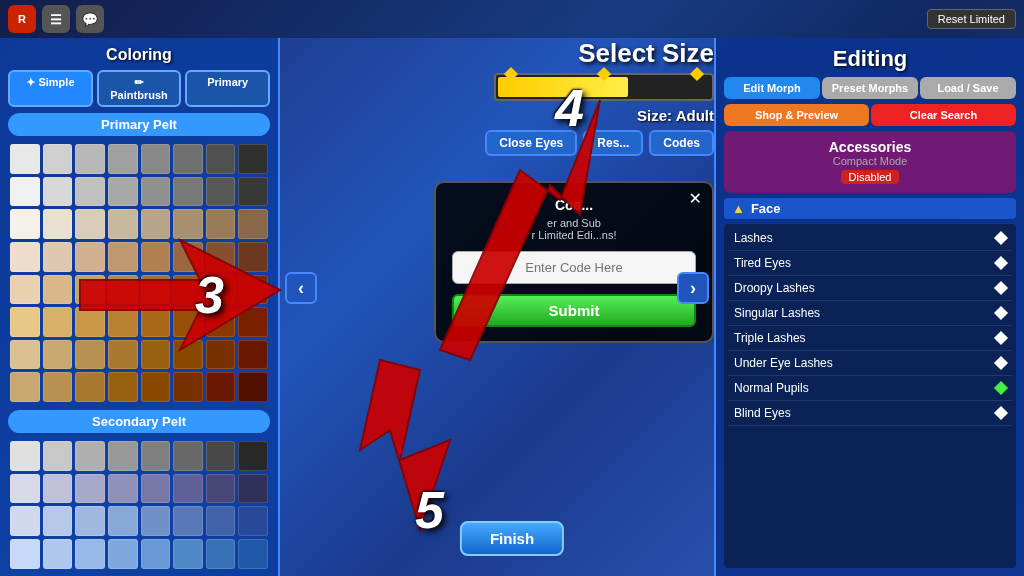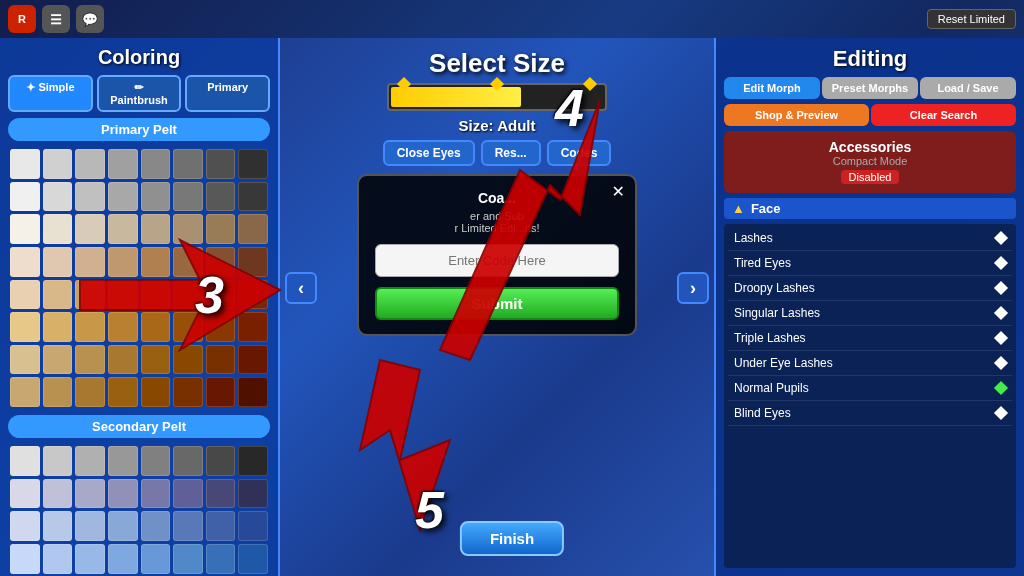--- a/index.html
+++ b/index.html
@@ -61,21 +61,21 @@
       background: rgba(10, 60, 160, 0.85);
       border-right: 2px solid #4488ff;
       padding: 8px;
       display: flex;
       flex-direction: column;
       gap: 6px;
     }
     .panel-title {
       text-align: center;
       color: white;
-      font-size: 20px;
+      font-size: 16px;
       font-weight: bold;
       text-shadow: 1px 1px 3px #000;
     }
     .tab-row {
       display: flex; gap: 4px;
     }
     .tab-btn {
       flex: 1;
       padding: 4px 6px;
       border-radius: 6px;
@@ -111,23 +111,22 @@
       cursor: pointer;
     }
 
     
     .center-panel {
       position: absolute;
       top: 38px; left: 280px; right: 310px;
       bottom: 0;
       display: flex;
       flex-direction: column;
-      align-items: center;
+      align-items: flex-end;
       justify-content: flex-start;
-      padding: 10px;
     }
 
     
     .select-size-title {
       color: white;
       font-size: 26px;
       font-weight: bold;
       text-align: center;
       text-shadow: 2px 2px 4px #000;
       margin-bottom: 4px;
@@ -161,21 +160,21 @@
       transform: rotate(45deg);
     }
     .size-label {
       color: white;
       font-size: 15px;
       font-weight: bold;
       text-shadow: 1px 1px 2px #000;
       margin-bottom: 6px;
     }
     .center-buttons {
-      display: flex; gap: 6px; margin-bottom: 0;
+      display: flex; gap: 6px; margin-bottom: 17px;
     }
     .center-btn {
       background: #2266cc;
       color: white;
       border: 2px solid #4488ff;
       border-radius: 6px;
       padding: 4px 12px;
       font-size: 12px;
       font-weight: bold;
       cursor: pointer;
@@ -305,21 +304,21 @@
     .search-box {
       width: 100%;
       padding: 6px 10px;
       border-radius: 20px;
       border: 1px solid #aaa;
       background: #ddeeff;
       font-size: 13px;
       color: #999;
     }
     .accessories-header {
-      background: #7f1d1d;
+      background: #701a75;
       border-radius: 6px;
       padding: 8px;
       text-align: center;
     }
     .accessories-title {
       color: white;
       font-size: 14px;
       font-weight: bold;
     }
     .compact-label {

